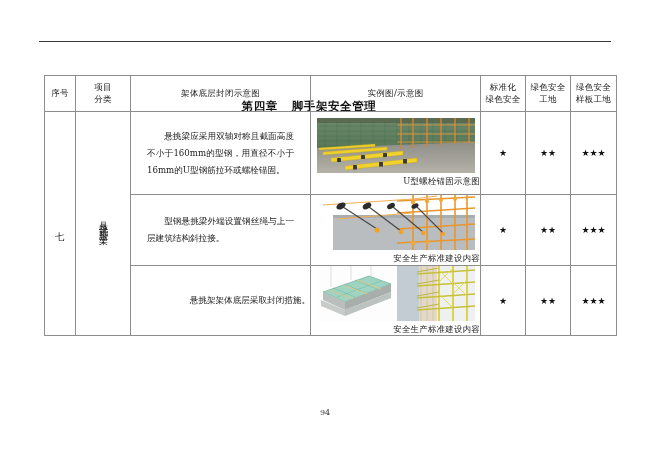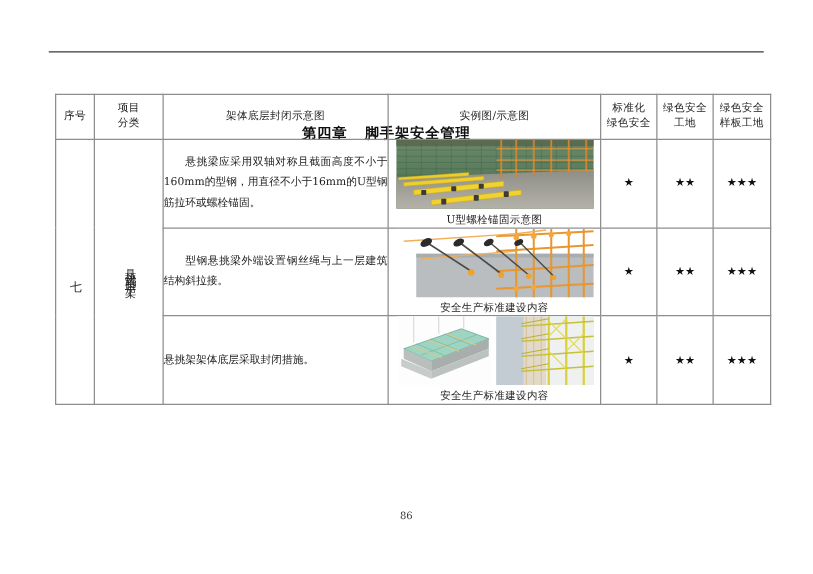--- a/index.html
+++ b/index.html
@@ -101,31 +101,31 @@
   }
 
   
   .cell-content {
     padding: 6px 9px;
     font-size: 8.6px;
     line-height: 1.95;
     text-align: justify;
     text-justify: inter-ideograph;
   }
-  .cell-content.indent p { text-indent: 2em; margin: 0; }
+  .cell-content.indent p { text-indent: 2em; margin: 16px; }
   .cell-content p { margin: 0; }
   .cell-content.centered {
-    text-align: left;
+    text-align: right;
   }
   .cell-content.centered p { text-indent: 0; }
 
   
   .cell-img {
     padding: 3px 4px 2px 4px;
-    text-align: center;
+    text-align: right;
   }
   .fig {
     width: 158px;
     margin: 0 auto;
     display: block;
     border: 0;
   }
   .fig-cap {
     font-size: 8.4px;
     line-height: 1.5;
@@ -393,15 +393,15 @@
           </svg>
           <div class="fig-cap">安全生产标准建设内容</div>
         </td>
         <td class="cell-star">★</td>
         <td class="cell-star">★★</td>
         <td class="cell-star">★★★</td>
       </tr>
     </tbody>
   </table>
 
-  <div class="page-num">86</div>
+  <div class="page-num">94</div>
 
 </div>
 
 </body></html>

